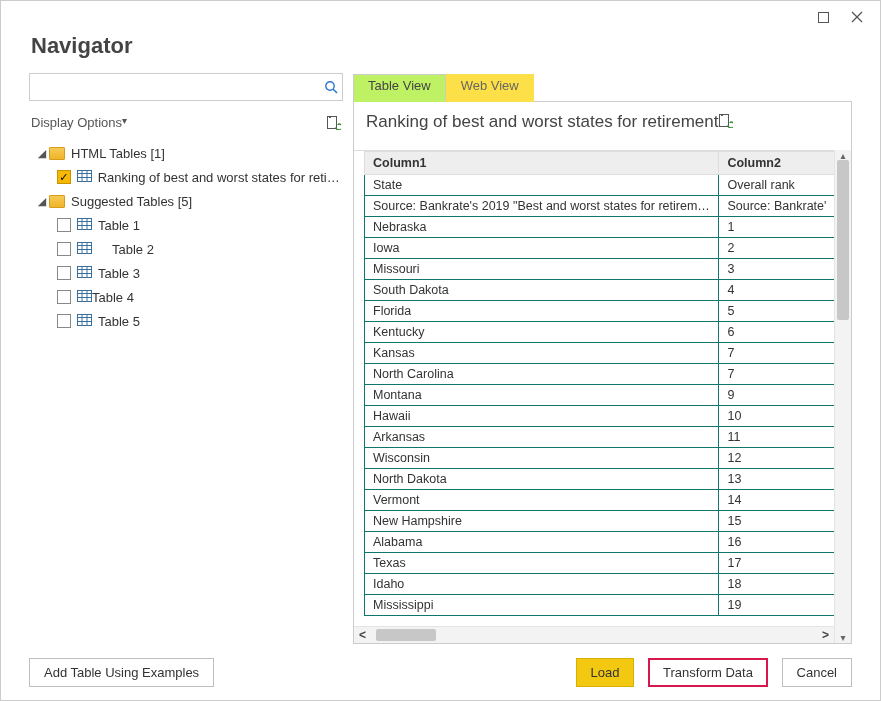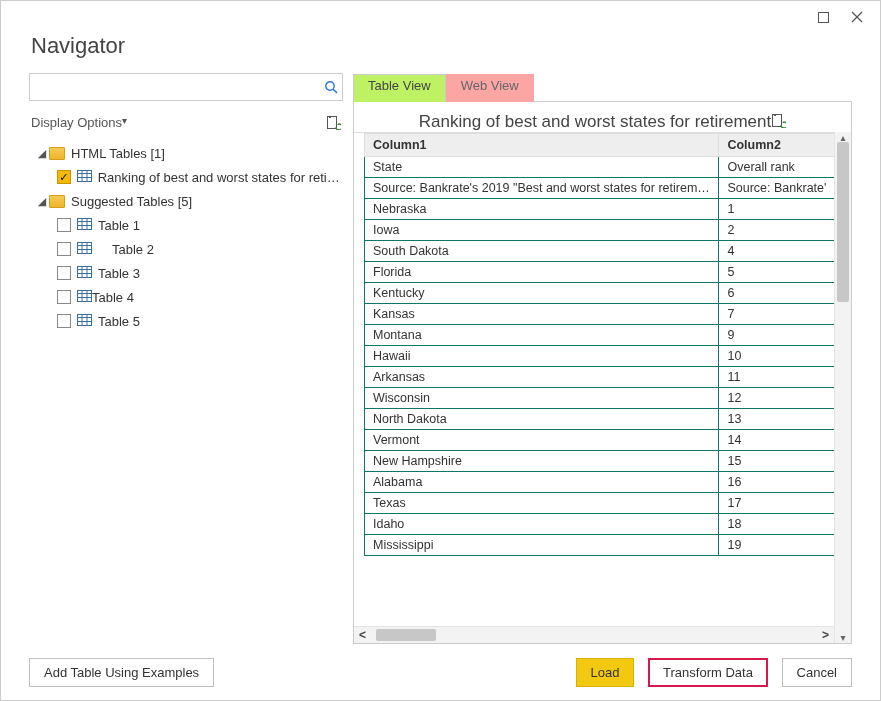--- a/index.html
+++ b/index.html
@@ -1,21 +1,21 @@
 <!DOCTYPE html>
 <html><head>
 <meta charset="utf-8">
 <style>
   * { box-sizing: border-box; }
   html, body { margin: 0; padding: 0; font-family: "Segoe UI", Arial, sans-serif; font-size: 13px; color: #333; background: #fff; }
   .window { width: 881px; height: 701px; border: 1px solid #ccc; position: relative; display: flex; flex-direction: column; }
   .titlebar { height: 30px; display: flex; justify-content: flex-end; align-items: flex-start; padding: 4px 6px 0 0; }
   .titlebar .winbtn { width: 34px; height: 24px; display: flex; align-items: center; justify-content: center; color: #444; }
   .titlebar .winbtn svg { display:block; }
-  .header { font-size: 22px; font-weight: 400; color: #444; padding: 2px 0 14px 30px; }
+  .header { font-size: 22px; font-weight: 700; color: #444; padding: 2px 0 14px 30px; }
   .body { flex: 1; display: flex; padding: 0 28px 0 28px; min-height: 0; }
   .left { width: 324px; display: flex; flex-direction: column; padding-right: 10px; }
   .searchwrap { border: 1px solid #ccc; height: 28px; display: flex; align-items: center; margin-bottom: 8px; }
   .searchwrap input { flex: 1; border: none; outline: none; padding: 0 6px; font-size: 13px; background: transparent; }
   .searchwrap .sicon { width: 22px; color: #297acc; display:flex; align-items:center; justify-content:center; }
   .dispopts { height: 26px; display: flex; align-items: center; justify-content: space-between; color: #555; margin-bottom: 6px; padding: 0 2px; }
   .dispopts .lbl { display:flex; align-items:flex-start; }
   .dispopts .refr { color:#444; display:flex; }
   .tree { flex: 1; overflow: hidden; font-size: 13px; }
   .node { display:flex; align-items:center; height:24px; cursor:default; white-space:nowrap; overflow:hidden; text-overflow:ellipsis; }
@@ -23,25 +23,25 @@
   .node .chk { width:14px; height:14px; border:1px solid #888; margin:0 6px 0 2px; display:flex; align-items:center; justify-content:center; font-size:11px; }
   .node .chk.checked { background:#f6b800; border-color:#c79300; color:#000; }
   .node .ficon { width:16px; height:13px; margin:0 6px 0 2px; display:inline-block; }
   .node .txt { overflow:hidden; text-overflow:ellipsis; }
   .folder-icon { background: linear-gradient(#f7ca55,#f0b429); border:1px solid #d59b1c; border-radius:1px; }
   .table-icon { display:inline-block; }
   .ind0 { padding-left: 8px; }
   .ind1 { padding-left: 26px; }
   .right { flex: 1; display:flex; flex-direction:column; min-width:0; }
   .tabs { display:flex; height:28px; }
-  .tab { border:1px solid #ccc; border-bottom:none; padding:3px 14px; font-size:13px; background:#fca5a5; color:#444; position:relative; top:1px; }
+  .tab { border:1px solid #ccc; border-bottom:none; padding:3px 14px; font-size:13px; background:#fde047; color:#444; position:relative; top:1px; }
   .tab.active { background:#bef264; z-index:2; }
   .tab.inactive { border-color:transparent; color:#666; }
   .panel { flex:1; border:1px solid #ccc; display:flex; flex-direction:column; min-height:0; }
-  .panel-head { display:flex; align-items:center; justify-content:center; padding:10px 12px 0 12px; }
+  .panel-head { display:flex; align-items:center; justify-content:flex-start; padding:10px 12px 18px 12px; }
   .panel-title { font-size:17px; color:#444; }
   .panel-head .refr { color:#444; }
   .gridwrap { flex:1; display:flex; min-height:0; }
   .gridcols { flex:1; overflow:hidden; display:flex; flex-direction:column; border-top:1px solid #ddd; }
   .grid { flex:1; overflow:hidden; }
   table.data { border-collapse:collapse; width:100%; table-layout:fixed;margin-left:10px; }
   table.data th { background:#eee; border:1px solid #ddd; text-align:left; font-weight:600; font-size:12.5px; padding:4px 8px; height:22px; }
   table.data td { border:1px solid #0f766e; padding:3px 8px; height:21px; font-size:12.5px; white-space:nowrap; overflow:hidden; text-overflow:ellipsis; }
   .vscroll { width:17px; background:#f3f3f3; border-left:1px solid #e4e4e4; position:relative; }
   .vscroll .thumb { position:absolute; left:2px; right:2px; top:10px; height:160px; background:#c7c7c7; border-radius:2px; }
@@ -235,33 +235,41 @@
                     </tr>
                     <tr>
                       <td>Nebraska</td>
                       <td>1</td>
                     </tr>
                     <tr>
                       <td>Iowa</td>
                       <td>2</td>
                     </tr>
                     <tr>
+                      <td>Missouri</td>
+                      <td>3</td>
+                    </tr>
+                    <tr>
                       <td>South Dakota</td>
                       <td>4</td>
                     </tr>
                     <tr>
                       <td>Florida</td>
                       <td>5</td>
                     </tr>
                     <tr>
                       <td>Kentucky</td>
                       <td>6</td>
                     </tr>
                     <tr>
                       <td>Kansas</td>
+                      <td>7</td>
+                    </tr>
+                    <tr>
+                      <td>North Carolina</td>
                       <td>7</td>
                     </tr>
                     <tr>
                       <td>Montana</td>
                       <td>9</td>
                     </tr>
                     <tr>
                       <td>Hawaii</td>
                       <td>10</td>
                     </tr>

